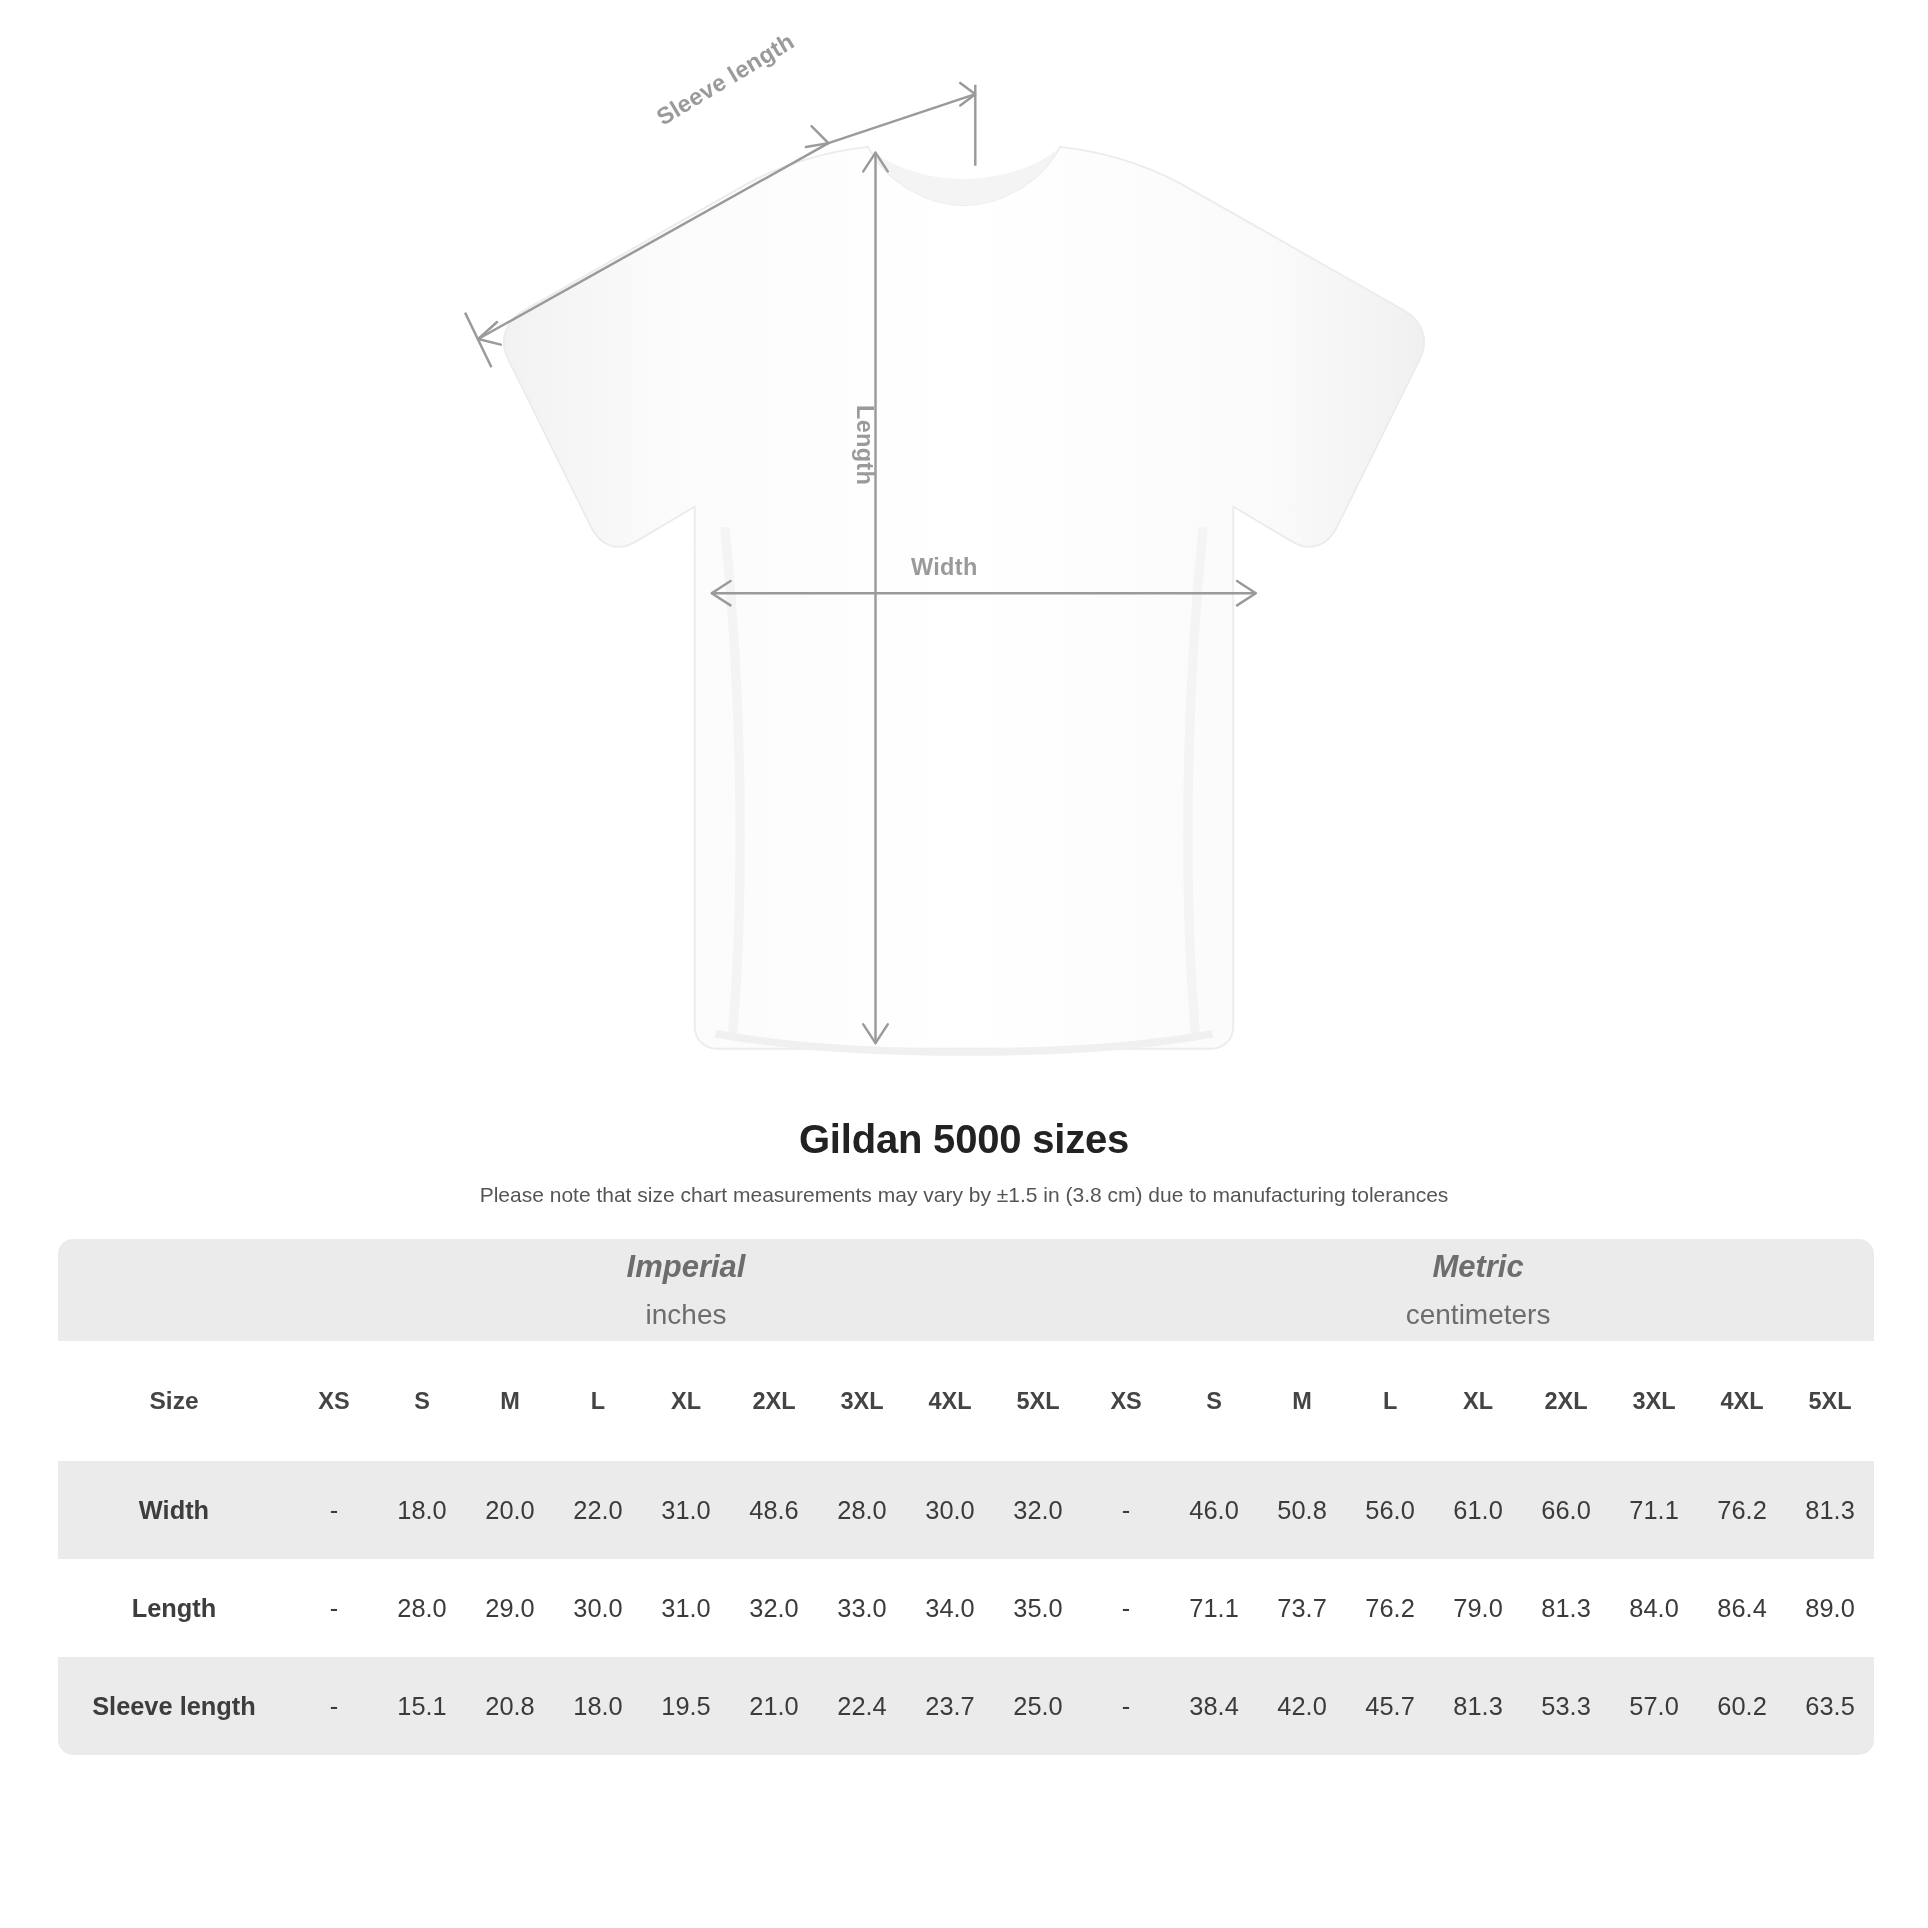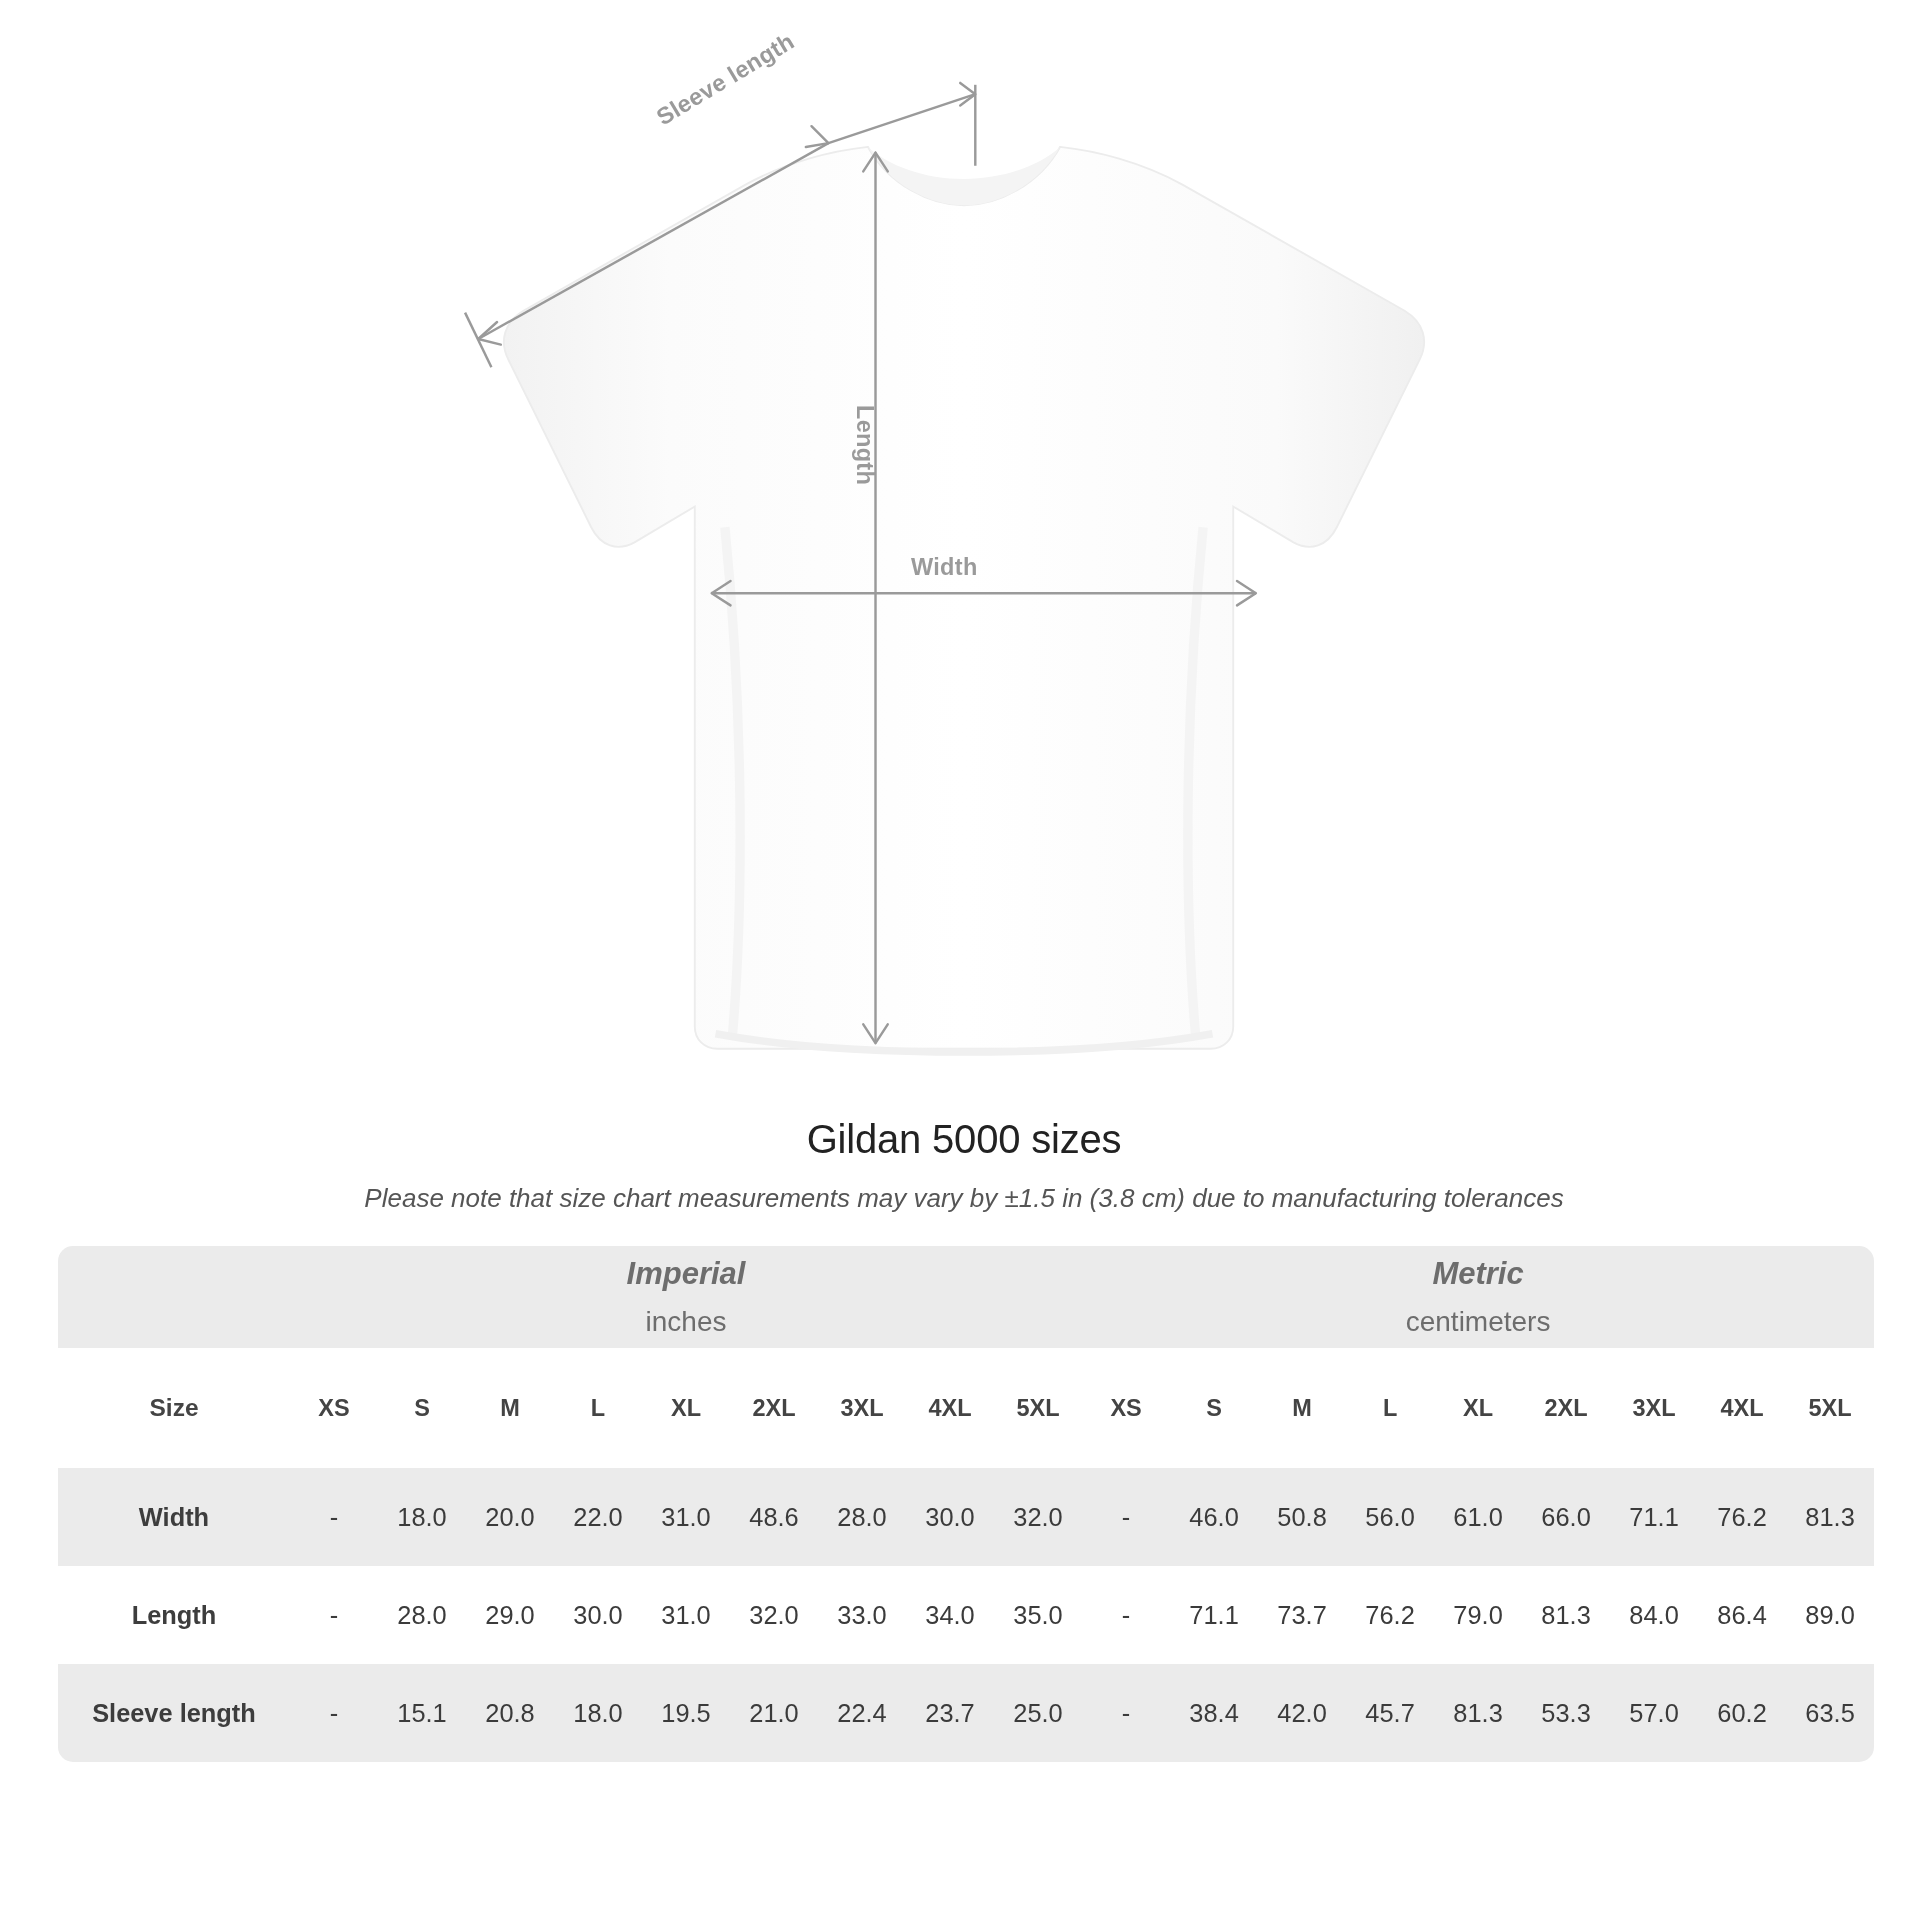--- a/index.html
+++ b/index.html
@@ -57,28 +57,27 @@
     top: 554px;
   }
 
   
   .title-block {
     text-align: center;
     margin-top: 3.8px;
   }
   .chart-title {
     font-size: 40px;
-    font-weight: normal;
+    font-weight: bold;
     color: #222222;
     margin: 6px;
     letter-spacing: -0.2px;
   }
   .chart-note {
-    font-size: 26px;
-    font-style: italic;
+    font-size: 21px;
     color: #555555;
     margin-top: 21px;
   }
 
   
   .table-wrap {
     margin: 32px 58px 0 58px;
   }
   table.size-table {
     border-collapse: separate;

